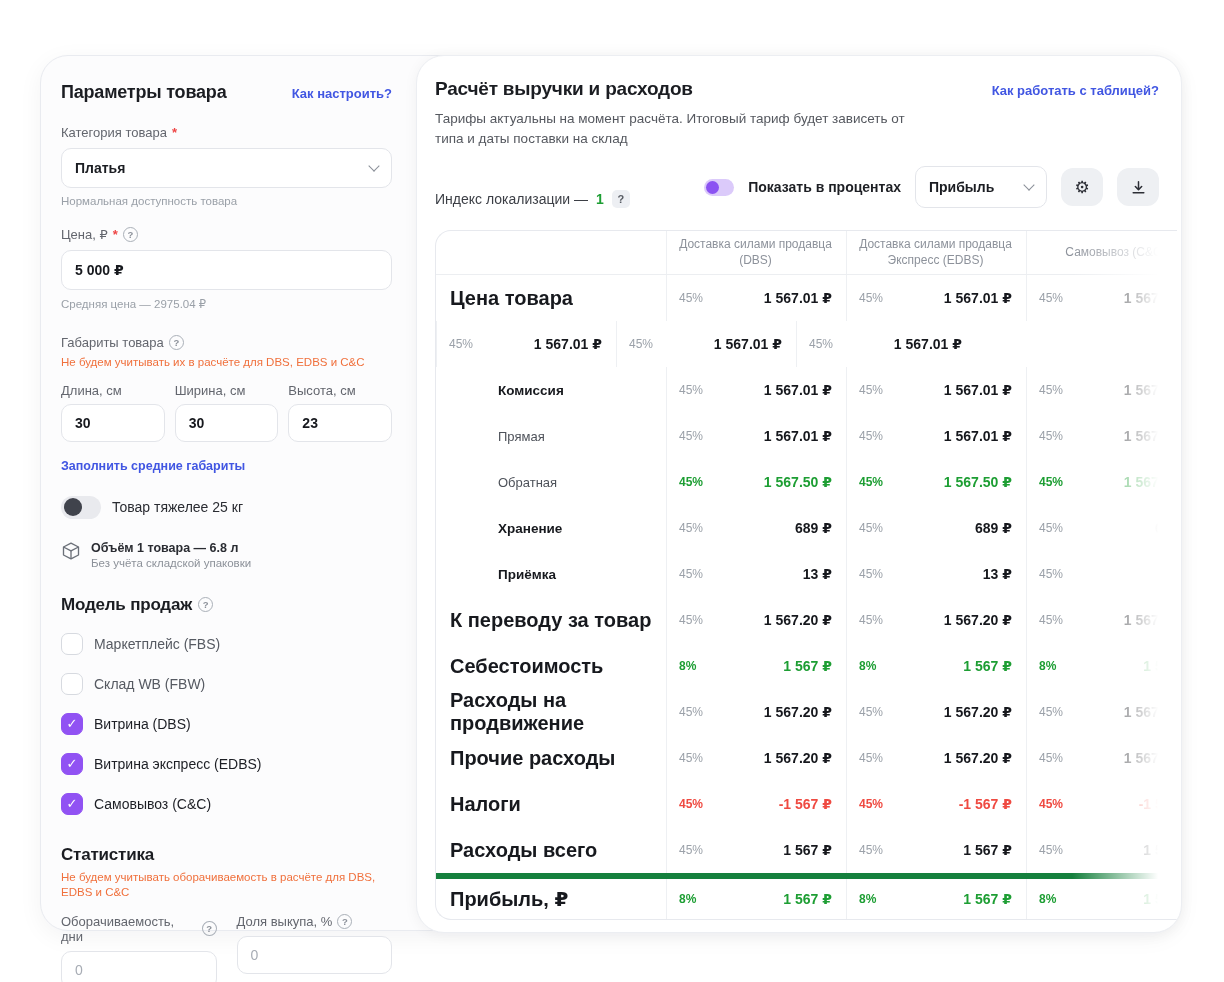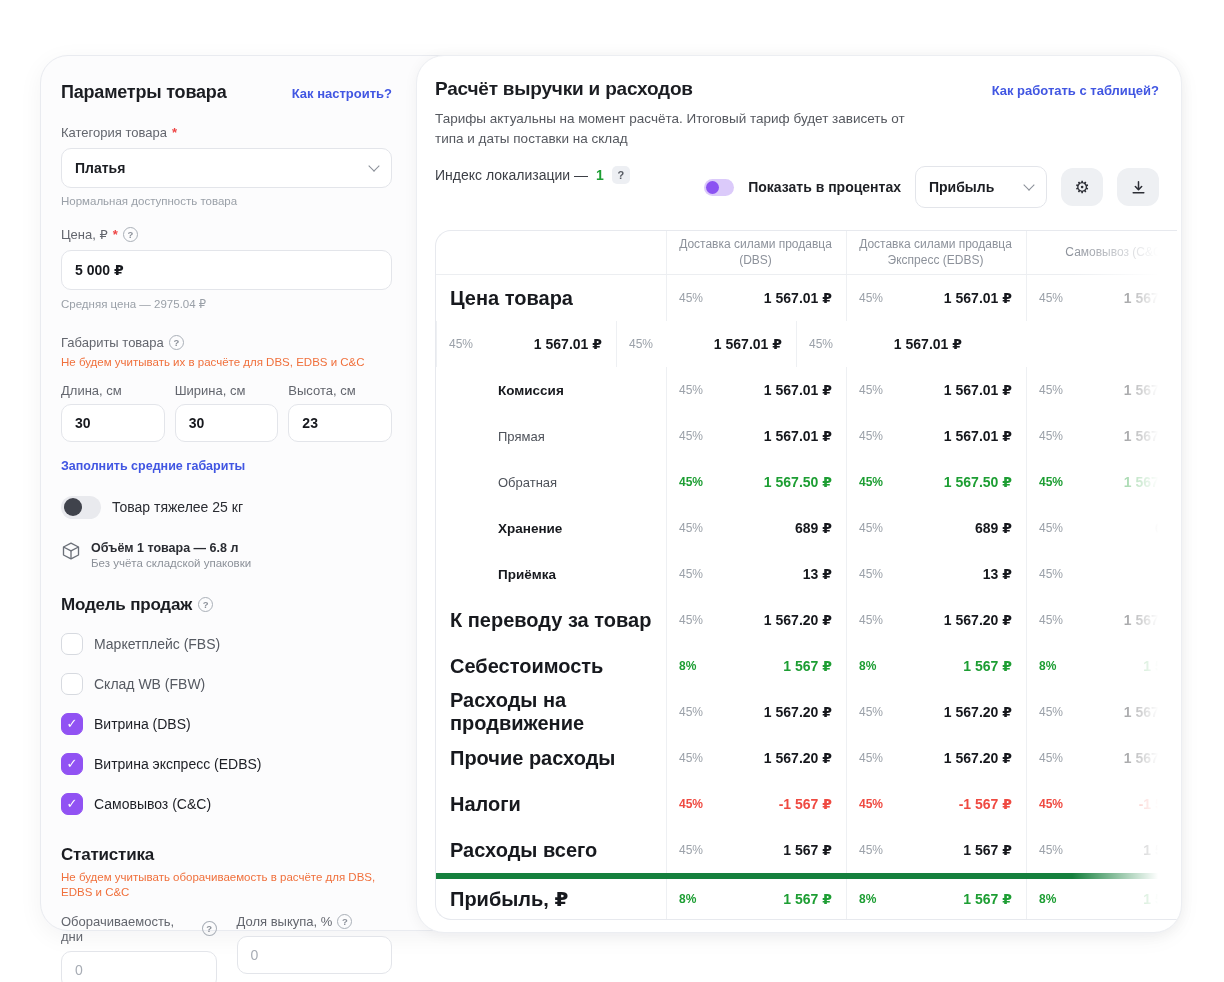--- a/index.html
+++ b/index.html
@@ -65,21 +65,21 @@
   .opt-label { font-size:14px; color:#565a62; }
   .opt.checked .opt-label { color:#1d1f25; }
   .stats-fields { display:flex; gap:20px; margin-top:13px; }
   .stats-fields .f { flex:1; }
   .stats-fields .inp { height:38px; margin-top:7px; }
 
   
   .r-head { display:flex; align-items:baseline; justify-content:space-between; padding-right:22px; }
   .r-title { font-size:19px; font-weight:800; letter-spacing:-.2px; }
   .r-sub { margin-top:9px; width:470px; font-size:13.5px; line-height:1.45; color:#55585f; }
-  .controls { display:flex; align-items:flex-start; justify-content:space-between;
+  .controls { display:flex; align-items:flex-end; justify-content:space-between;
     margin-top:18px; padding-right:22px; }
   .loc { display:flex; align-items:center; gap:8px; font-size:14px; color:#3c3f46; }
   .loc .val { color:#1d9e33; font-weight:700; }
   .qbadge { width:18px; height:18px; border-radius:5px; background:#edeff3;
     color:#585c64; font-size:11px; font-weight:700; display:flex;
     align-items:center; justify-content:center; cursor:pointer; }
   .ctl-right { display:flex; align-items:center; gap:14px; }
   .mini-toggle { position:relative; width:30px; height:17px; border-radius:9px;
     background:#dbcafa; cursor:pointer; flex:none; }
   .mini-toggle .knob { position:absolute; left:2px; top:2px; width:13px; height:13px;

